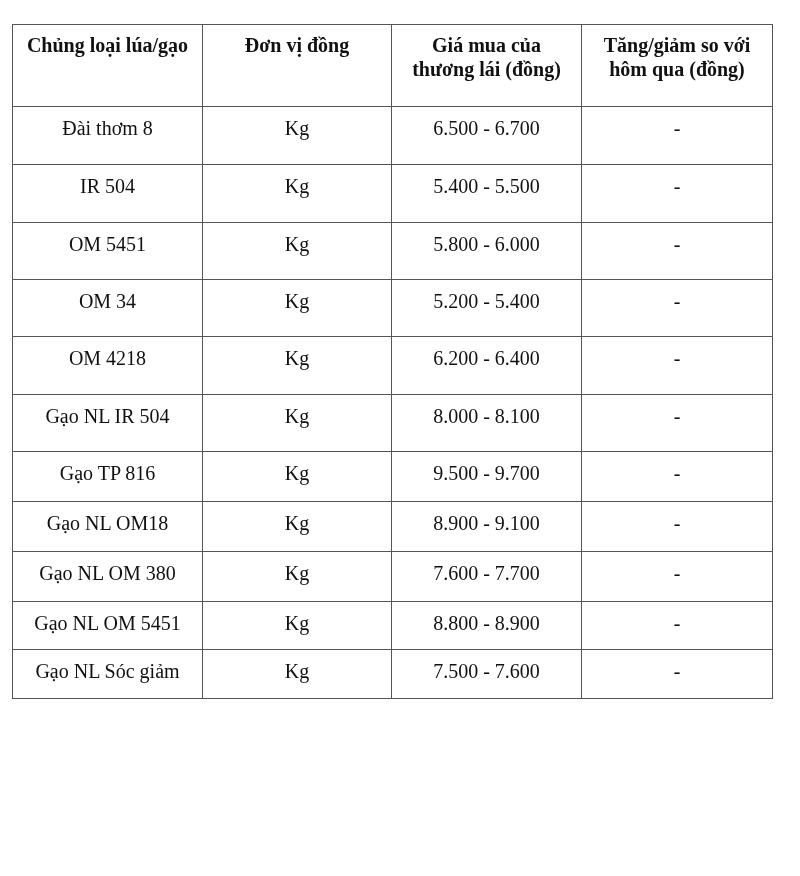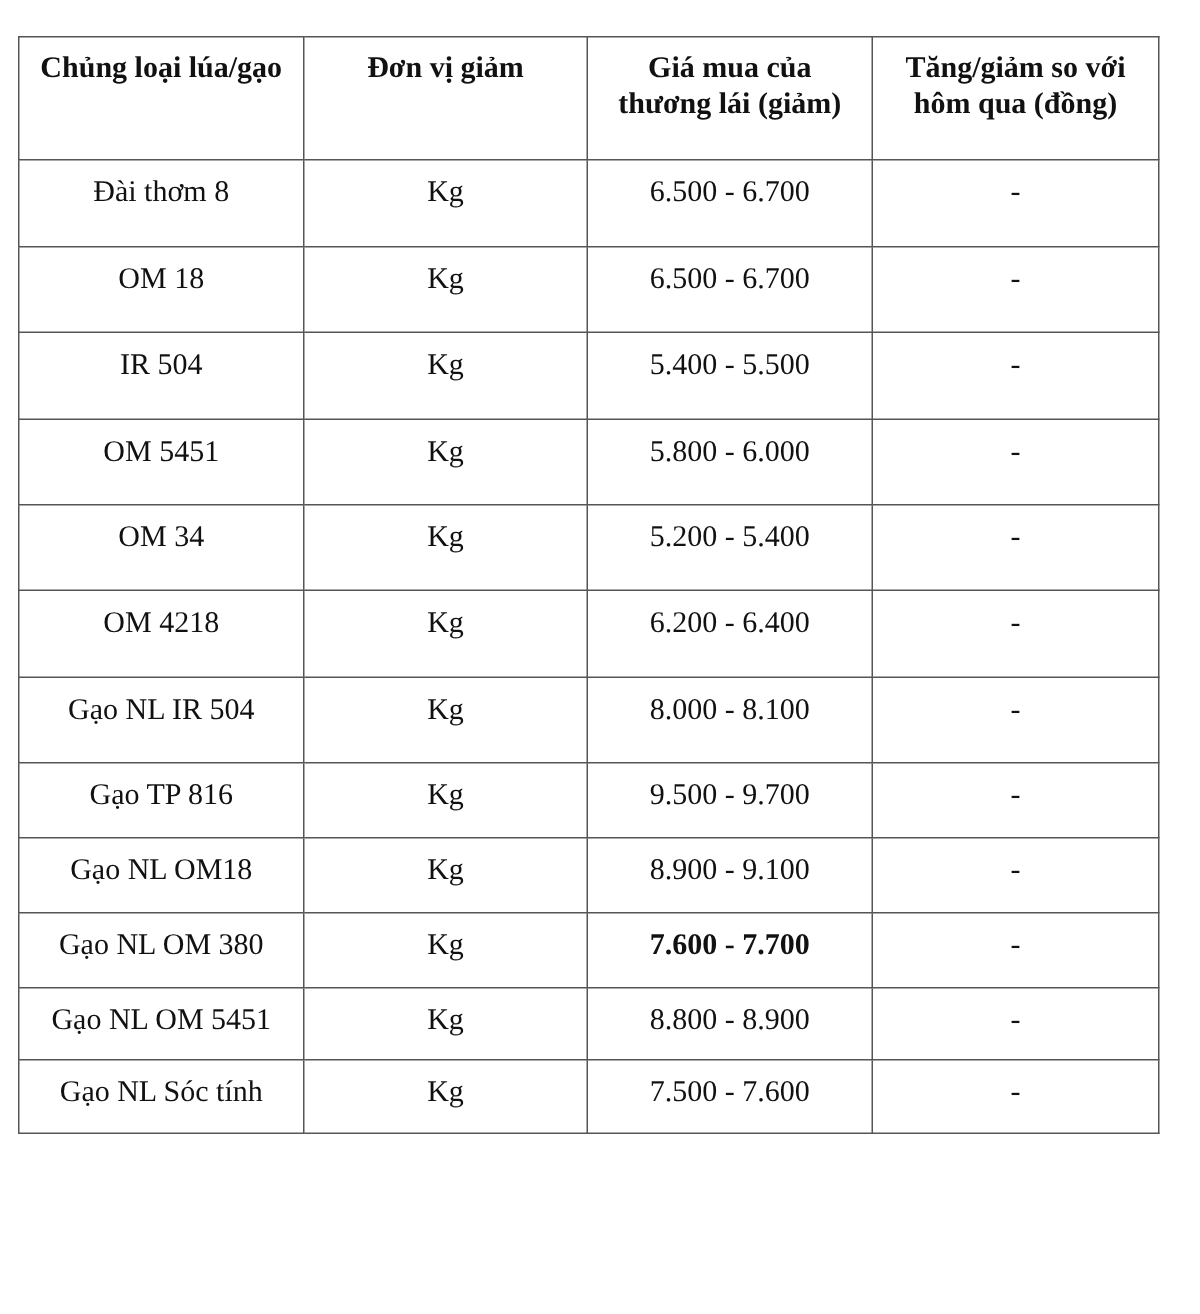--- a/index.html
+++ b/index.html
@@ -57,44 +57,38 @@
       <col class="c2">
       <col class="c3">
       <col class="c4">
   </colgroup>
   <thead>
     <tr>
       <th>
         <span class="cell-text">Chủng loại lúa/gạo</span>
       </th>
       <th>
-        <span class="cell-text">Đơn vị giảm</span>
+        <span class="cell-text">Đơn vị đồng</span>
       </th>
       <th>
         <span class="cell-text">Giá mua của</span>
-        <span class="cell-text">thương lái (giảm)</span>
+        <span class="cell-text">thương lái (đồng)</span>
       </th>
       <th>
         <span class="cell-text">Tăng/giảm so với</span>
         <span class="cell-text">hôm qua (đồng)</span>
       </th>
     </tr>
   </thead>
   <tbody id="table-body">
       <tr style="height: 58px;">
         <td style="height: 58px;">Đài thơm 8</td>
         <td style="height: 58px;">Kg</td>
         <td style="height: 58px;">6.500 - 6.700</td>
         <td style="height: 58px;">-</td>
-      </tr>
-      <tr style="height: 57px;">
-        <td style="height: 57px;">OM 18</td>
-        <td style="height: 57px;">Kg</td>
-        <td style="height: 57px;">6.500 - 6.700</td>
-        <td style="height: 57px;">-</td>
       </tr>
       <tr style="height: 58px;">
         <td style="height: 58px;">IR 504</td>
         <td style="height: 58px;">Kg</td>
         <td style="height: 58px;">5.400 - 5.500</td>
         <td style="height: 58px;">-</td>
       </tr>
       <tr style="height: 57px;">
         <td style="height: 57px;">OM 5451</td>
         <td style="height: 57px;">Kg</td>
@@ -127,29 +121,29 @@
       </tr>
       <tr style="height: 50px; padding-left: 40px;">
         <td style="height: 50px;">Gạo NL OM18</td>
         <td style="height: 50px;">Kg</td>
         <td style="height: 50px;">8.900 - 9.100</td>
         <td style="height: 50px;">-</td>
       </tr>
       <tr style="height: 50px; padding-left: 16px;">
         <td style="height: 50px;">Gạo NL OM 380</td>
         <td style="height: 50px;">Kg</td>
-        <td style="height: 50px; font-weight: bold;">7.600 - 7.700</td>
+        <td style="height: 50px;">7.600 - 7.700</td>
         <td style="height: 50px;">-</td>
       </tr>
       <tr style="height: 48px;">
         <td style="height: 48px;">Gạo NL OM 5451</td>
         <td style="height: 48px;">Kg</td>
         <td style="height: 48px;">8.800 - 8.900</td>
         <td style="height: 48px;">-</td>
       </tr>
       <tr style="height: 49px;">
-        <td style="height: 49px;">Gạo NL Sóc tính</td>
+        <td style="height: 49px;">Gạo NL Sóc giảm</td>
         <td style="height: 49px;">Kg</td>
         <td style="height: 49px;">7.500 - 7.600</td>
         <td style="height: 49px;">-</td>
       </tr>
     </tbody>
 </table>
 
 </body></html>

